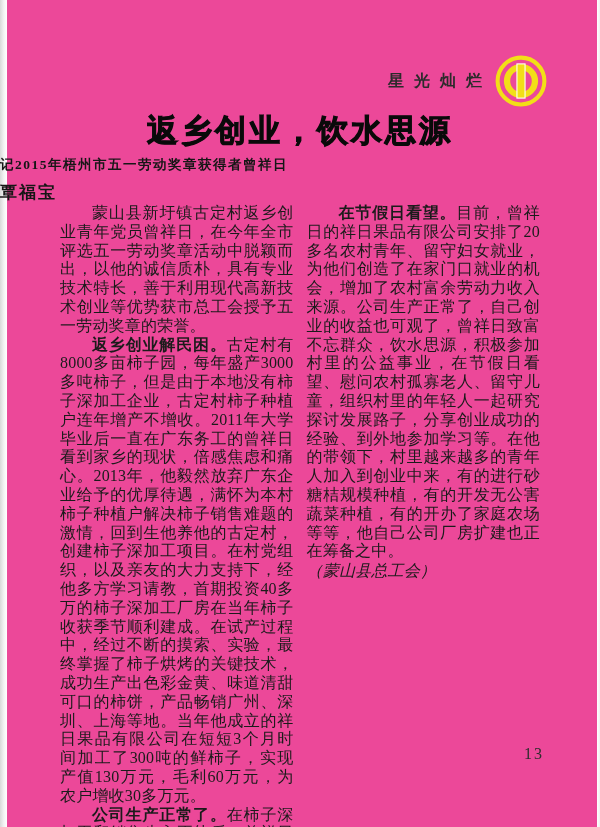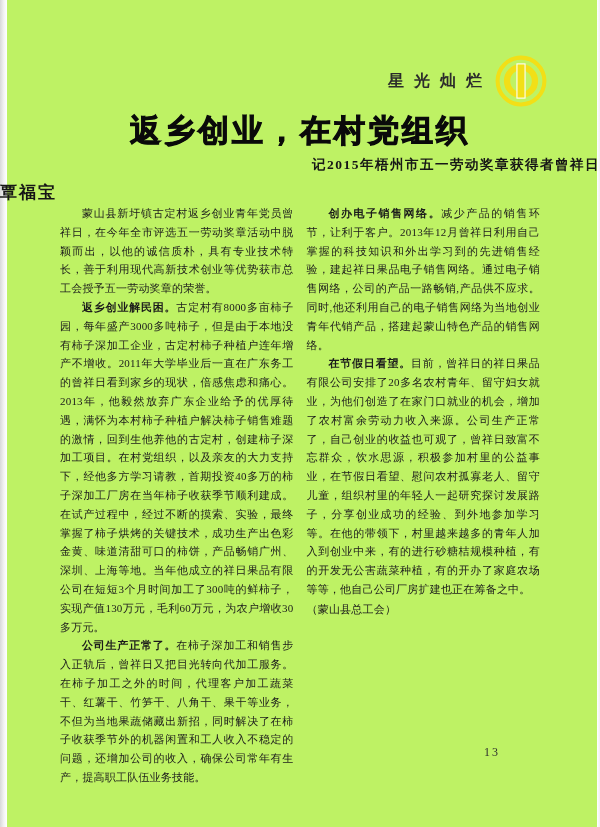--- a/index.html
+++ b/index.html
@@ -1,19 +1,19 @@
 <!DOCTYPE html>
 <html><head>
 <meta charset="utf-8">
 <style>
   html,body{margin:0;padding:0;background:#ffffff;}
   .page{
     position:relative;
     width:600px;height:827px;
-    background:#bef264;
+    background:#ec4899;
     overflow:hidden;
     font-family:"Liberation Serif","DejaVu Serif",serif;
     color:#1b1b1b;
   }
   .edge-left{
     position:absolute;left:0;top:0;bottom:0;width:7px;
     background:linear-gradient(to right,#d9d9d9,#f3f3f3 55%,#ffffff);
   }
   .edge-right{
     position:absolute;right:0;top:0;bottom:0;width:3px;
@@ -33,85 +33,85 @@
     position:absolute;top:110px;left:0;width:100%;
     text-align:center;
     font-family:"Liberation Sans","DejaVu Sans",sans-serif;
     font-weight:900;font-size:31px;color:#0a0a0a;
     letter-spacing:3px;
     -webkit-text-stroke:1px #0a0a0a;
     white-space:nowrap;
   }
   .article-subtitle{
     position:absolute;top:156px;left:0;width:100%;
-    text-align:right;font-weight:bold;font-size:13.5px;color:#161616;
+    text-align:left;font-weight:bold;font-size:13.5px;color:#161616;
     letter-spacing:1.5px;white-space:nowrap;
   }
   .article-author{
     position:absolute;top:181px;left:0;width:100%;
     text-align:left;font-weight:bold;font-size:17px;color:#161616;
     letter-spacing:2px;
   }
   .columns{
     position:absolute;top:204px;left:60px;width:480px;
     display:flex;gap:13px;
   }
   .col{flex:1;min-width:0;}
   .col p{
     margin:0;
     text-indent:2em;
     text-align:justify;
-    font-size:11px;
+    font-size:16px;
     line-height:18.8px;
     color:#1b1b1b;
     letter-spacing:0.2px;
   }
   .lead{
     font-weight:bold;
     font-family:"Liberation Sans","DejaVu Sans",sans-serif;
   }
   .attribution{
     text-align:left;
     text-indent:0 !important;
     padding-right:3px;
     margin-top:1px !important;
+    font-style:italic;
   }
   .page-number{
-    position:absolute;top:745px;left:484px;
-    font-size:12px;color:#2e2e2e;letter-spacing:2px;
+    position:absolute;top:745px;left:524px;
+    font-size:16px;color:#2e2e2e;letter-spacing:2px;
   }
 </style>
 </head>
 <body>
 
 <div class="page">
   <div class="edge-left"></div>
   <div class="edge-right"></div>
 
   <div class="masthead">
     <span class="masthead-text">星光灿烂</span>
     <svg class="union-logo" viewBox="0 0 60 60">
       <circle cx="30" cy="30" r="26" fill="none" stroke="#f2df17" stroke-width="4.5"></circle>
       <circle cx="30" cy="30" r="15.5" fill="none" stroke="#f2df17" stroke-width="7"></circle>
       <rect x="25.5" y="11" width="9" height="38" fill="#f2df17"></rect>
       <rect x="25.5" y="11" width="9" height="38" fill="none" stroke="#ffffff" stroke-width="1.2"></rect>
     </svg>
   </div>
 
-  <div class="article-title">返乡创业，在村党组织</div>
+  <div class="article-title">返乡创业，饮水思源</div>
   <div class="article-subtitle">记2015年梧州市五一劳动奖章获得者曾祥日</div>
   <div class="article-author">覃福宝</div>
 
   <div class="columns">
     <div class="col">
       <p><span>蒙山县新圩镇古定村返乡创业青年党员曾祥日，在今年全市评选五一劳动奖章活动中脱颖而出，以他的诚信质朴，具有专业技术特长，善于利用现代高新技术创业等优势获市总工会授予五一劳动奖章的荣誉。</span></p>
       <p><span class="lead">返乡创业解民困。</span><span>古定村有8000多亩柿子园，每年盛产3000多吨柿子，但是由于本地没有柿子深加工企业，古定村柿子种植户连年增产不增收。2011年大学毕业后一直在广东务工的曾祥日看到家乡的现状，倍感焦虑和痛心。2013年，他毅然放弃广东企业给予的优厚待遇，满怀为本村柿子种植户解决柿子销售难题的激情，回到生他养他的古定村，创建柿子深加工项目。在村党组织，以及亲友的大力支持下，经他多方学习请教，首期投资40多万的柿子深加工厂房在当年柿子收获季节顺利建成。在试产过程中，经过不断的摸索、实验，最终掌握了柿子烘烤的关键技术，成功生产出色彩金黄、味道清甜可口的柿饼，产品畅销广州、深圳、上海等地。当年他成立的祥日果品有限公司在短短3个月时间加工了300吨的鲜柿子，实现产值130万元，毛利60万元，为农户增收30多万元。</span></p>
       <p><span class="lead">公司生产正常了。</span><span>在柿子深加工和销售步入正轨后，曾祥日又把目光转向代加工服务。在柿子加工之外的时间，代理客户加工蔬菜干、红薯干、竹笋干、八角干、果干等业务，不但为当地果蔬储藏出新招，同时解决了在柿子收获季节外的机器闲置和工人收入不稳定的问题，还增加公司的收入，确保公司常年有生产，提高职工队伍业务技能。</span></p>
     </div>
     <div class="col">
-      <p><span class="lead">创办电子销售网络。</span><span>减少产品的销售环节，让利于客户。2013年12月曾祥日利用自己掌握的科技知识和外出学习到的先进销售经验，建起祥日果品电子销售网络。通过电子销售网络，公司的产品一路畅销,产品供不应求。同时,他还利用自己的电子销售网络为当地创业青年代销产品，搭建起蒙山特色产品的销售网络。</span></p>
       <p><span class="lead">在节假日看望。</span><span>目前，曾祥日的祥日果品有限公司安排了20多名农村青年、留守妇女就业，为他们创造了在家门口就业的机会，增加了农村富余劳动力收入来源。公司生产正常了，自己创业的收益也可观了，曾祥日致富不忘群众，饮水思源，积极参加村里的公益事业，在节假日看望、慰问农村孤寡老人、留守儿童，组织村里的年轻人一起研究探讨发展路子，分享创业成功的经验、到外地参加学习等。在他的带领下，村里越来越多的青年人加入到创业中来，有的进行砂糖桔规模种植，有的开发无公害蔬菜种植，有的开办了家庭农场等等，他自己公司厂房扩建也正在筹备之中。</span></p>
       <p class="attribution">（蒙山县总工会）</p>
     </div>
   </div>
 
   <div class="page-number">13</div>
 </div>
 
 </body></html>

